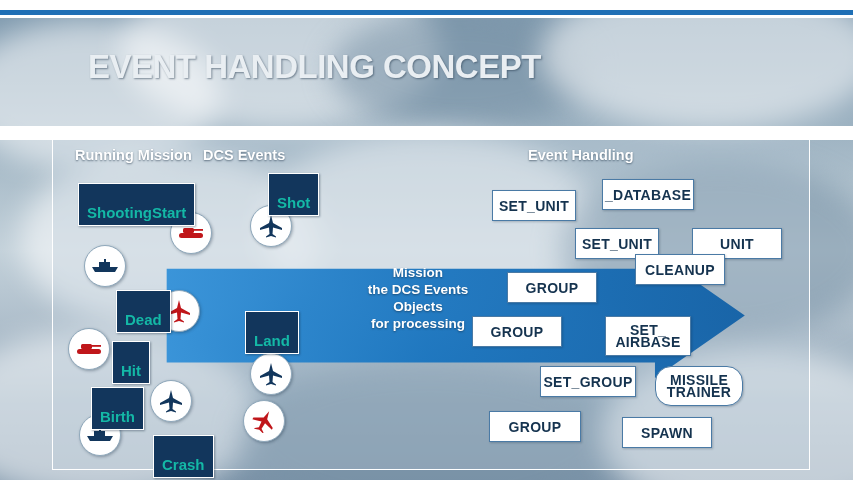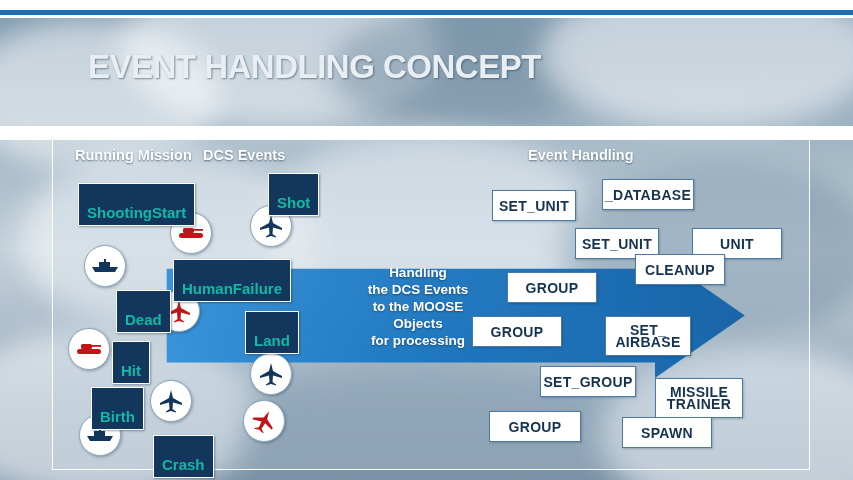--- a/index.html
+++ b/index.html
@@ -180,23 +180,22 @@
           <stop offset="0%" stop-color="#2f8fd8"></stop>
           <stop offset="45%" stop-color="#1673bf"></stop>
           <stop offset="100%" stop-color="#0f5fa6"></stop>
         </linearGradient>
       </defs>
       <path d="M 108,16 L 608,16 L 608,0 L 700,64 L 608,128 L 608,112 L 108,112 Z" fill="url(#arrowgrad)" opacity="0.93"></path>
     </svg>
   </div>
 
   <div class="dispatch-text">
-    <div>Handling</div>
+    <div>Mission</div>
     <div>the DCS Events</div>
-    <div>to the MOOSE</div>
     <div>Objects</div>
     <div>for processing</div>
   </div>
 
   <div class="icon-circle" style="left:170px; top:212px;">
     <svg width="26" height="16" viewBox="0 0 26 16">
       <rect x="1" y="8" width="24" height="5" rx="2.5" fill="#c0161a"></rect>
       <rect x="5" y="3" width="11" height="5" rx="1.5" fill="#c0161a"></rect>
       <rect x="15" y="4" width="10" height="1.8" fill="#c0161a"></rect>
     </svg>
@@ -251,35 +250,34 @@
   <div class="icon-circle" style="left:79px; top:414px;">
     <svg width="28" height="16" viewBox="0 0 28 16">
       <path d="M1 9 L27 9 L24 14 L4 14 Z" fill="#12365c"></path>
       <rect x="8" y="4" width="11" height="5" fill="#12365c"></rect>
       <rect x="13" y="1" width="2" height="3" fill="#12365c"></rect>
     </svg>
   </div>
 
   <div class="dklabel" style="left:78px; top:183px;">ShootingStart</div>
   <div class="dklabel" style="left:268px; top:165px;margin-top:8px;">Shot</div>
-  <div class="dklabel" style="left:173px; top:259px;">HumanFailure</div>
   <div class="dklabel" style="left:68px; top:290px;margin-left:48px;">Dead</div>
   <div class="dklabel" style="left:245px; top:311px;">Land</div>
   <div class="dklabel" style="left:112px; top:341px;">Hit</div>
   <div class="dklabel" style="left:75px; top:387px;margin-left:16px;">Birth</div>
   <div class="dklabel" style="left:153px; top:435px;">Crash</div>
 
   <div class="wbox" style="left:492px; top:190px; width:82px; height:29px;">SET_UNIT</div>
   <div class="wbox" style="left:602px; top:179px; width:90px; height:29px;">_DATABASE</div>
   <div class="wbox" style="left:575px; top:228px; width:82px; height:29px;">SET_UNIT</div>
   <div class="wbox" style="left:692px; top:228px; width:88px; height:29px;">UNIT</div>
   <div class="wbox" style="left:507px; top:272px; width:88px; height:29px;">GROUP</div>
   <div class="wbox" style="left:635px; top:254px; width:88px; height:29px;">CLEANUP</div>
   <div class="wbox" style="left:472px; top:316px; width:88px; height:29px;">GROUP</div>
   <div class="wbox" style="left:605px; top:316px; width:84px; height:38px; white-space:pre-line;">SET_
 AIRBASE</div>
   <div class="wbox" style="left:524px; top:366px; width:94px; height:29px;margin-left:16px;">SET_GROUP</div>
-  <div class="wbox" style="left:655px; top:378px; width:86px; height:38px; white-space:pre-line;">MISSILE
+  <div class="wbox" style="left:655px; top:366px; width:86px; height:38px; white-space:pre-line;border-radius:16px;">MISSILE
 TRAINER</div>
   <div class="wbox" style="left:489px; top:411px; width:90px; height:29px;">GROUP</div>
   <div class="wbox" style="left:622px; top:417px; width:88px; height:29px;">SPAWN</div>
 
 </div>
 
 </body></html>

